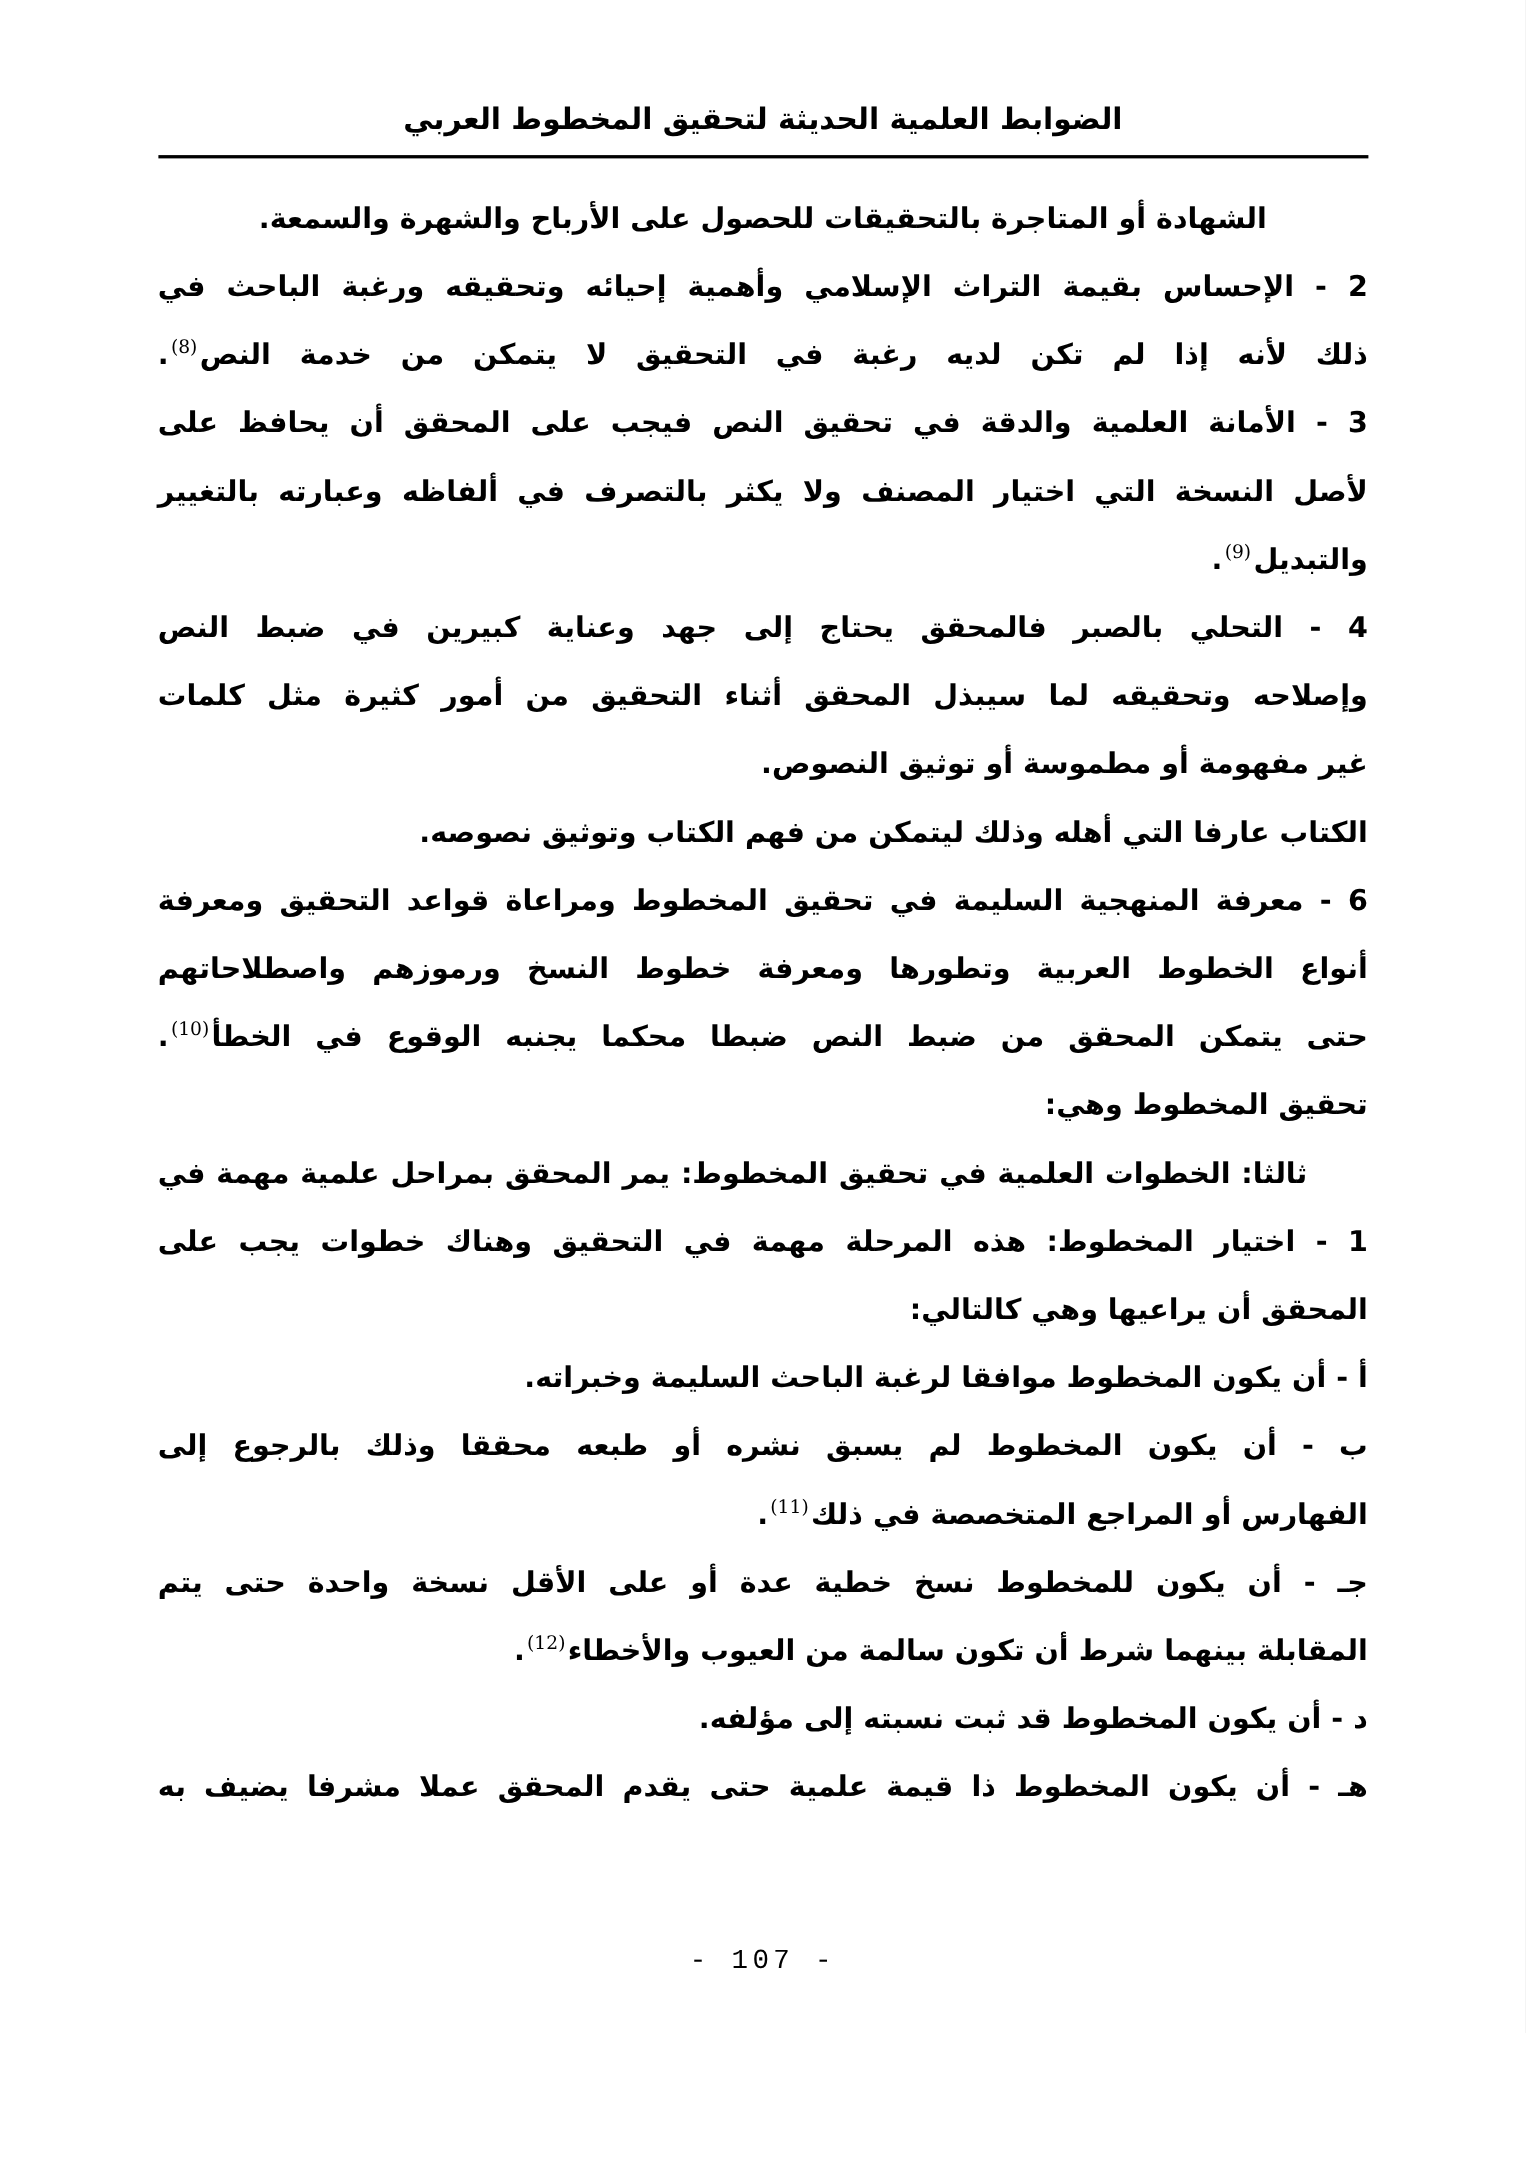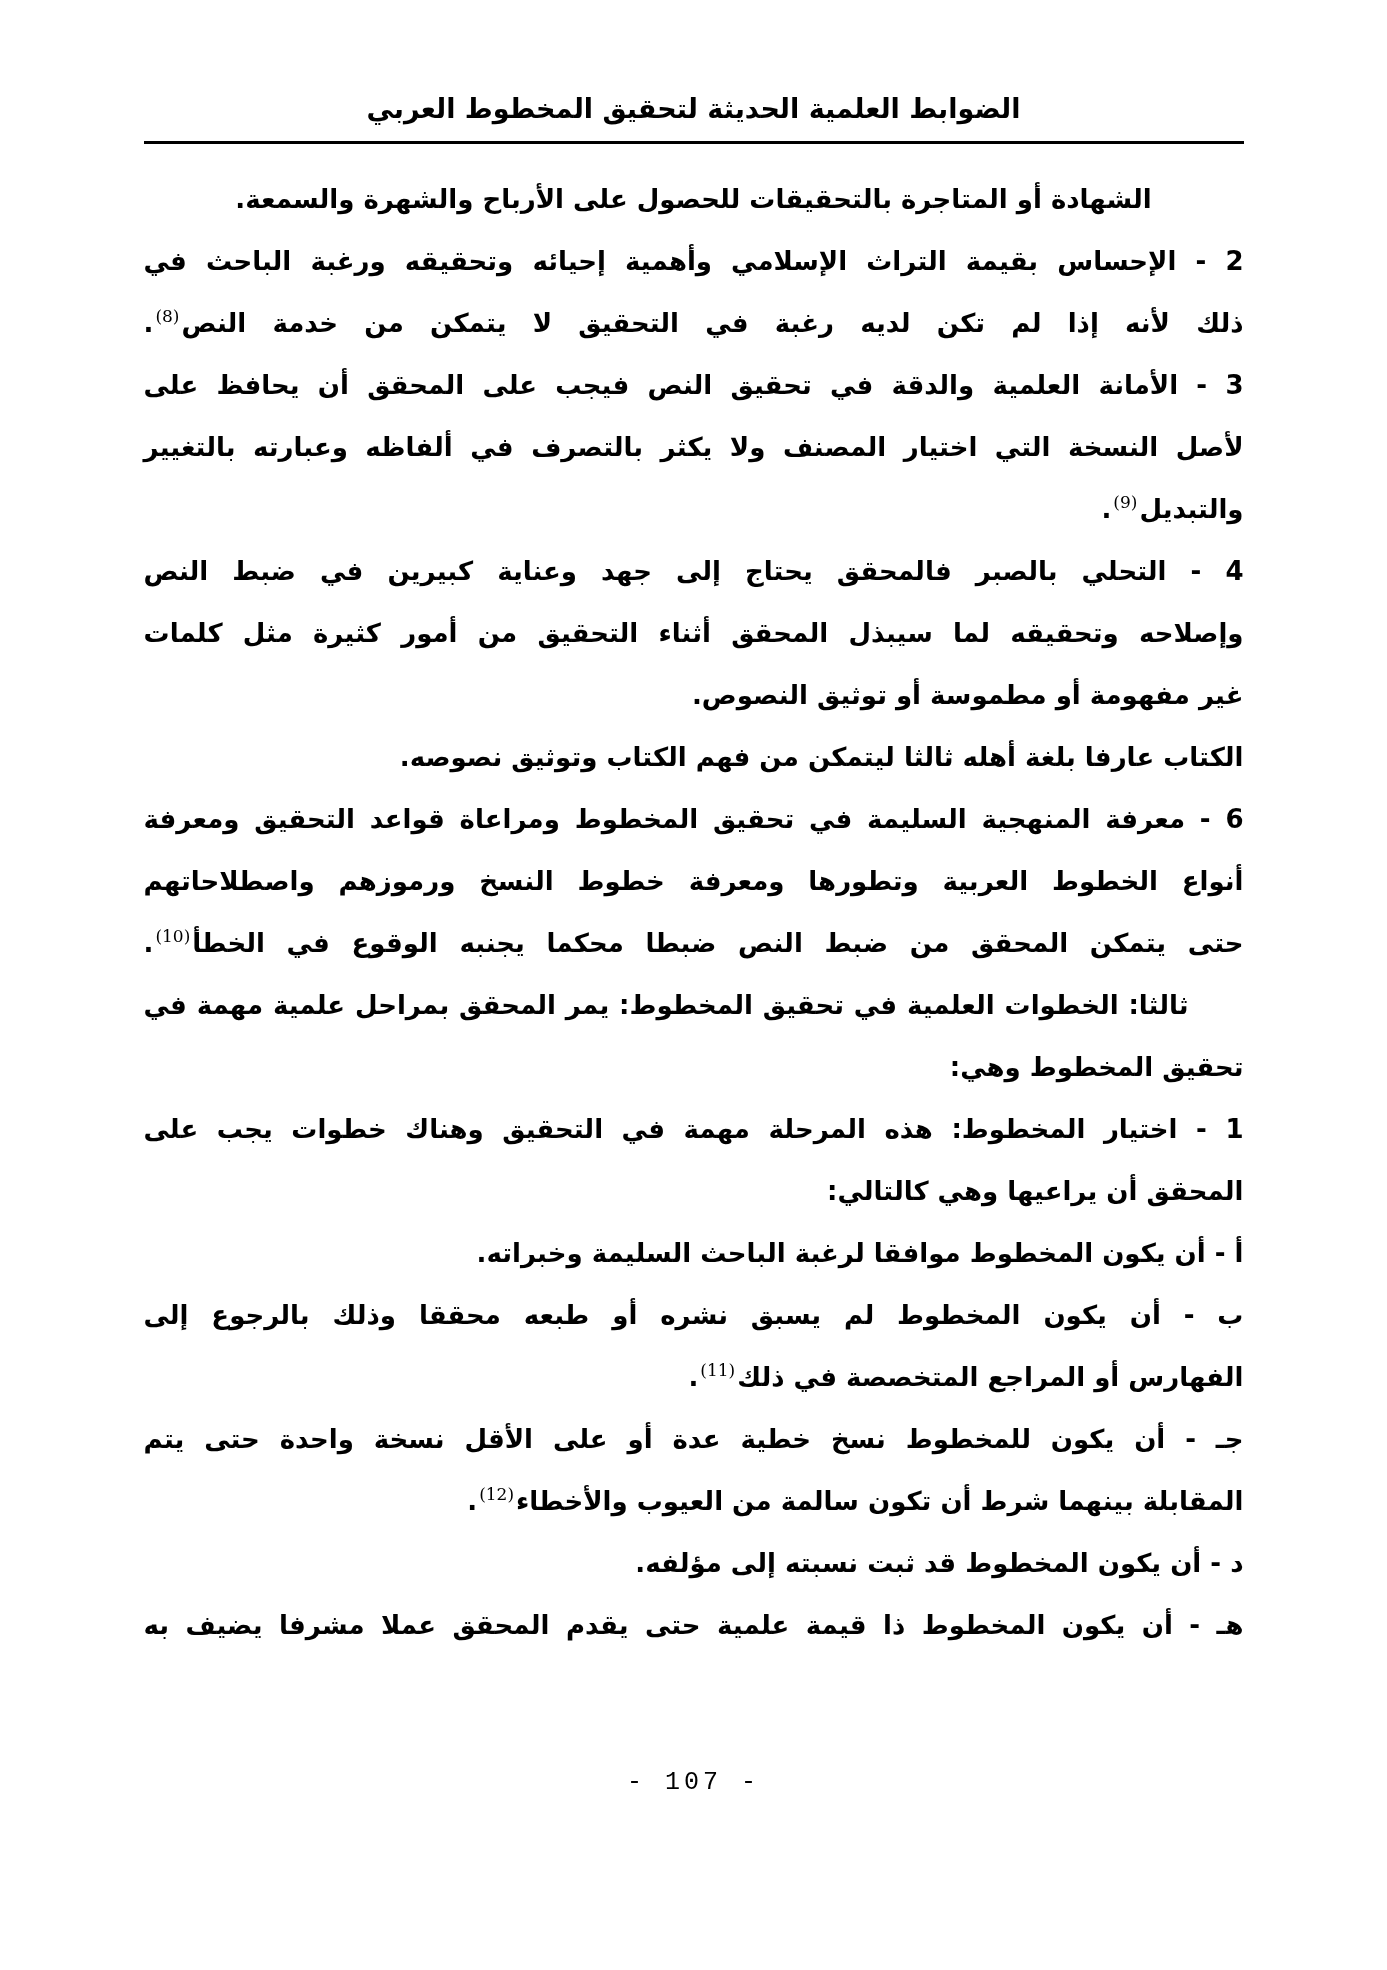--- a/index.html
+++ b/index.html
@@ -71,26 +71,26 @@
     <div class="body-text" dir="rtl">
         <div class="line center">الشهادة أو المتاجرة بالتحقيقات للحصول على الأرباح والشهرة والسمعة.</div>
         <div class="line justify">2 - الإحساس بقيمة التراث الإسلامي وأهمية إحيائه وتحقيقه ورغبة الباحث في</div>
         <div class="line justify">ذلك لأنه إذا لم تكن لديه رغبة في التحقيق لا يتمكن من خدمة النص<sup dir="ltr">(8)</sup>.</div>
         <div class="line justify">3 - الأمانة العلمية والدقة في تحقيق النص فيجب على المحقق أن يحافظ على</div>
         <div class="line justify">لأصل النسخة التي اختيار المصنف ولا يكثر بالتصرف في ألفاظه وعبارته بالتغيير</div>
         <div class="line right">والتبديل<sup dir="ltr">(9)</sup>.</div>
         <div class="line justify">4 - التحلي بالصبر فالمحقق يحتاج إلى جهد وعناية كبيرين في ضبط النص</div>
         <div class="line justify">وإصلاحه وتحقيقه لما سيبذل المحقق أثناء التحقيق من أمور كثيرة مثل كلمات</div>
         <div class="line right">غير مفهومة أو مطموسة أو توثيق النصوص.</div>
-        <div class="line right">الكتاب عارفا بلغة أهله ثالثا ليتمكن من فهم الكتاب وتوثيق نصوصه.</div>
+        <div class="line right">الكتاب عارفا التي أهله وذلك ليتمكن من فهم الكتاب وتوثيق نصوصه.</div>
         <div class="line justify">6 - معرفة المنهجية السليمة في تحقيق المخطوط ومراعاة قواعد التحقيق ومعرفة</div>
         <div class="line justify">أنواع الخطوط العربية وتطورها ومعرفة خطوط النسخ ورموزهم واصطلاحاتهم</div>
         <div class="line justify">حتى يتمكن المحقق من ضبط النص ضبطا محكما يجنبه الوقوع في الخطأ<sup dir="ltr">(10)</sup>.</div>
+        <div class="line right">تحقيق المخطوط وهي:</div>
         <div class="line justify indent">ثالثا: الخطوات العلمية في تحقيق المخطوط: يمر المحقق بمراحل علمية مهمة في</div>
-        <div class="line right">تحقيق المخطوط وهي:</div>
         <div class="line justify">1 - اختيار المخطوط: هذه المرحلة مهمة في التحقيق وهناك خطوات يجب على</div>
         <div class="line right">المحقق أن يراعيها وهي كالتالي:</div>
         <div class="line right">أ - أن يكون المخطوط موافقا لرغبة الباحث السليمة وخبراته.</div>
         <div class="line justify">ب - أن يكون المخطوط لم يسبق نشره أو طبعه محققا وذلك بالرجوع إلى</div>
         <div class="line right">الفهارس أو المراجع المتخصصة في ذلك<sup dir="ltr">(11)</sup>.</div>
         <div class="line justify">جـ - أن يكون للمخطوط نسخ خطية عدة أو على الأقل نسخة واحدة حتى يتم</div>
         <div class="line right">المقابلة بينهما شرط أن تكون سالمة من العيوب والأخطاء<sup dir="ltr">(12)</sup>.</div>
         <div class="line right">د - أن يكون المخطوط قد ثبت نسبته إلى مؤلفه.</div>
         <div class="line justify">هـ - أن يكون المخطوط ذا قيمة علمية حتى يقدم المحقق عملا مشرفا يضيف به</div>
       </div>

